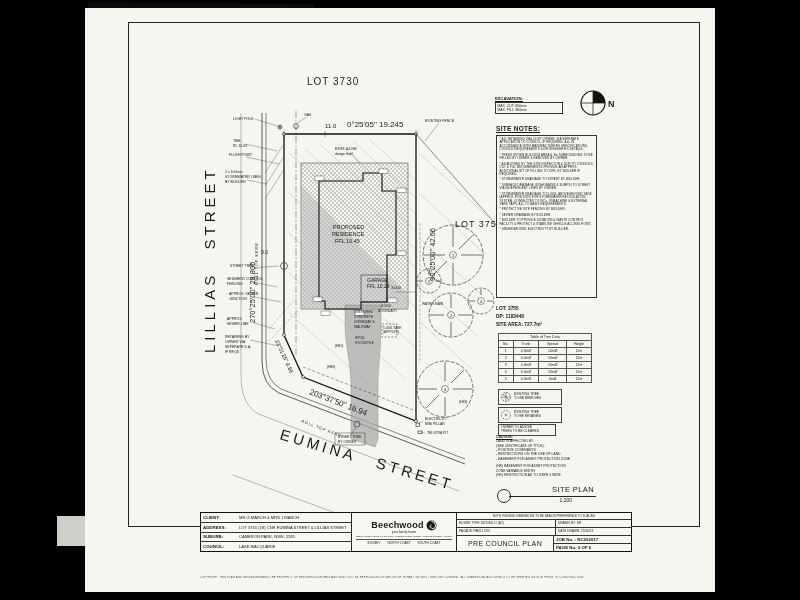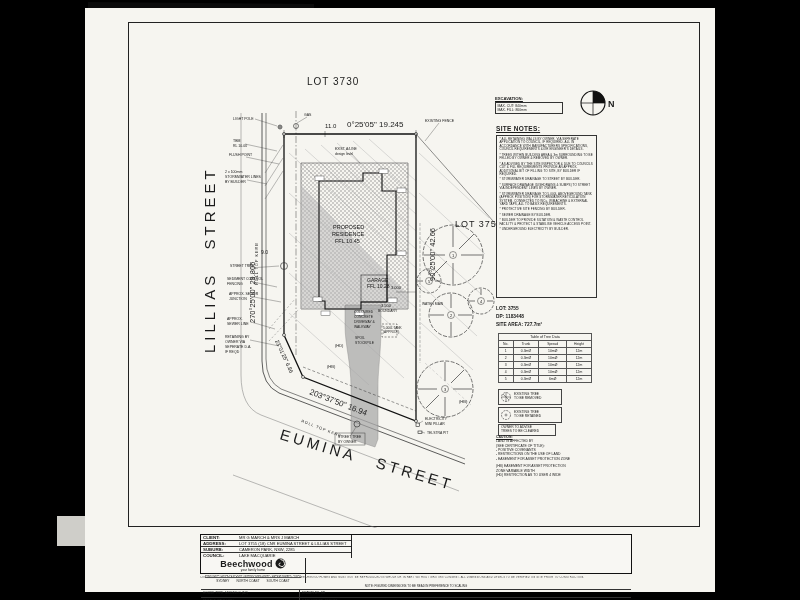--- a/index.html
+++ b/index.html
@@ -32,22 +32,22 @@
   .caution{position:absolute;left:367px;top:412px;width:104px;}
   .caution p{margin:0;font-size:3.4px;line-height:1.28;}
   .caution p:first-child{font-weight:700;text-decoration:underline;}
   .caution p:nth-child(7){margin-top:3px;}
   .siteplan{position:absolute;left:367px;top:460px;width:102px;height:22px;}
   .sp-circle{position:absolute;left:1px;top:6px;width:12px;height:12px;border:.9px solid #222;border-radius:50%;}
   .sp-line{position:absolute;left:13px;right:2px;top:13px;border-top:.9px solid #222;}
   .sp-title{position:absolute;right:4px;top:2px;font-size:7.5px;letter-spacing:.4px;}
   .sp-scale{position:absolute;right:26px;top:14px;font-size:5px;}
   
-  .tblock{position:absolute;left:115px;top:526px;width:432px;height:40px;border:1px solid #111;
-          box-sizing:border-box;display:flex;background:#f8f7f3;flex-direction:column;}
+  .tblock{position:absolute;left:115px;top:504px;width:432px;height:40px;border:1px solid #111;
+          box-sizing:border-box;display:flex;background:#f8f7f3;}
   .tb-left{width:150px;border-right:.7px solid #222;display:flex;flex-direction:column;}
   .tb-lrow{flex:1;display:flex;align-items:center;border-bottom:.6px solid #333;}
   .tb-lrow:last-child{border-bottom:none;}
   .tb-lab{width:36px;font-size:4.4px;font-weight:700;padding-left:2px;}
   .tb-val{flex:1;font-size:4.1px;text-decoration:underline;white-space:nowrap;overflow:hidden;}
   .tb-logo{width:104px;border-right:.7px solid #222;display:flex;flex-direction:column;align-items:center;justify-content:center;}
   .brand-row{display:flex;align-items:center;gap:2px;}
   .brand{font-size:9px;font-weight:700;letter-spacing:.2px;}
   .tagline{font-size:3.2px;margin-top:-1px;}
   .brand-fine{font-size:2.2px;color:#333;margin-top:1.5px;white-space:nowrap;overflow:hidden;max-width:100px;}
@@ -415,20 +415,26 @@
         <p>LAND IS AFFECTED BY</p>
         <p>(SEE CERTIFICATE OF TITLE):</p>
         <p>- POSITIVE COVENANTS</p>
         <p>- RESTRICTIONS ON THE USE OF LAND</p>
         <p>- EASEMENT FOR ASSET PROTECTION ZONE</p>
         <p>(HB) EASEMENT FOR ASSET PROTECTION</p>
         <p>ZONE VARIABLE WIDTH</p>
         <p>(HD) RESTRICTION AS TO USER 4 WIDE</p>
       </div>
 
+      <div class="siteplan">
+        <div class="sp-circle"></div>
+        <div class="sp-line"></div>
+        <div class="sp-title">SITE PLAN</div>
+        <div class="sp-scale">1:200</div>
+      </div>
     </div>
 
     <div class="tblock">
       <div class="tb-left">
         <div class="tb-lrow">
           <div class="tb-lab">CLIENT:</div>
           <div class="tb-val">MR G MARCH &amp; MRS J MARCH</div>
         </div>
         <div class="tb-lrow">
           <div class="tb-lab">ADDRESS:</div>

